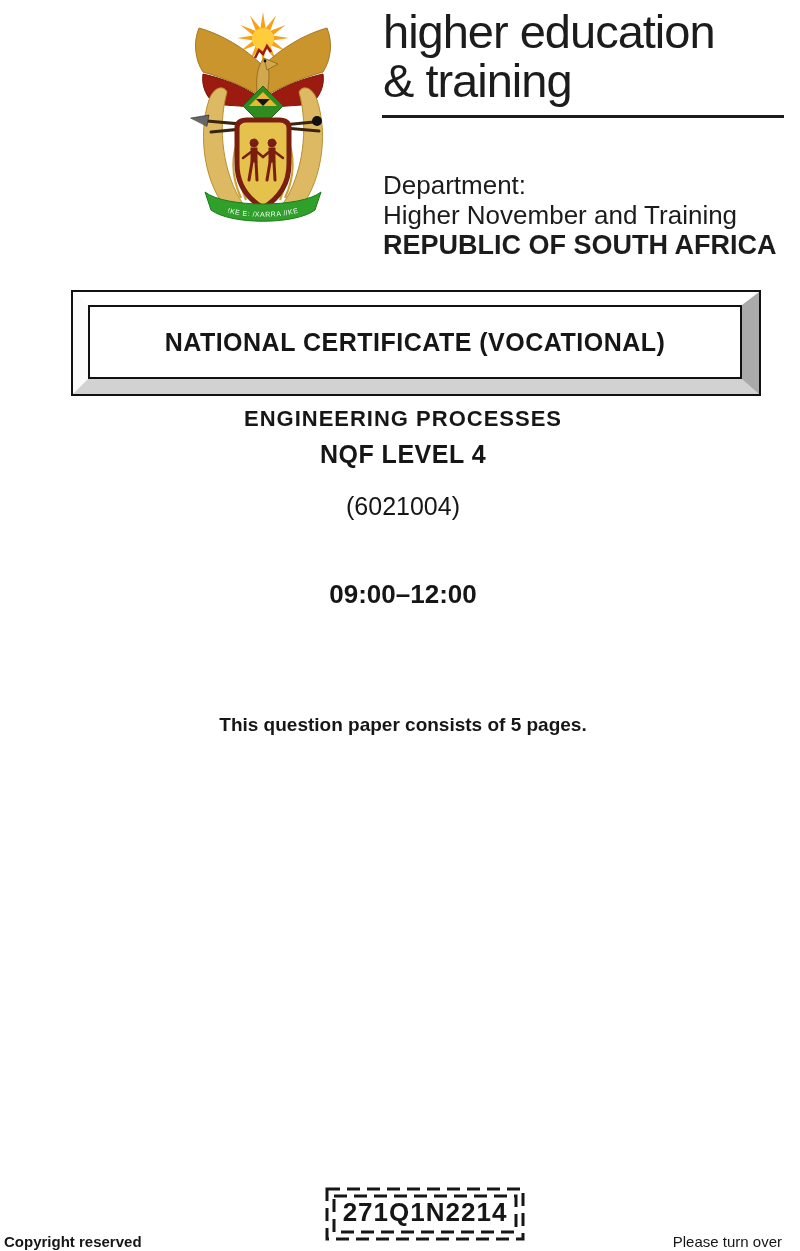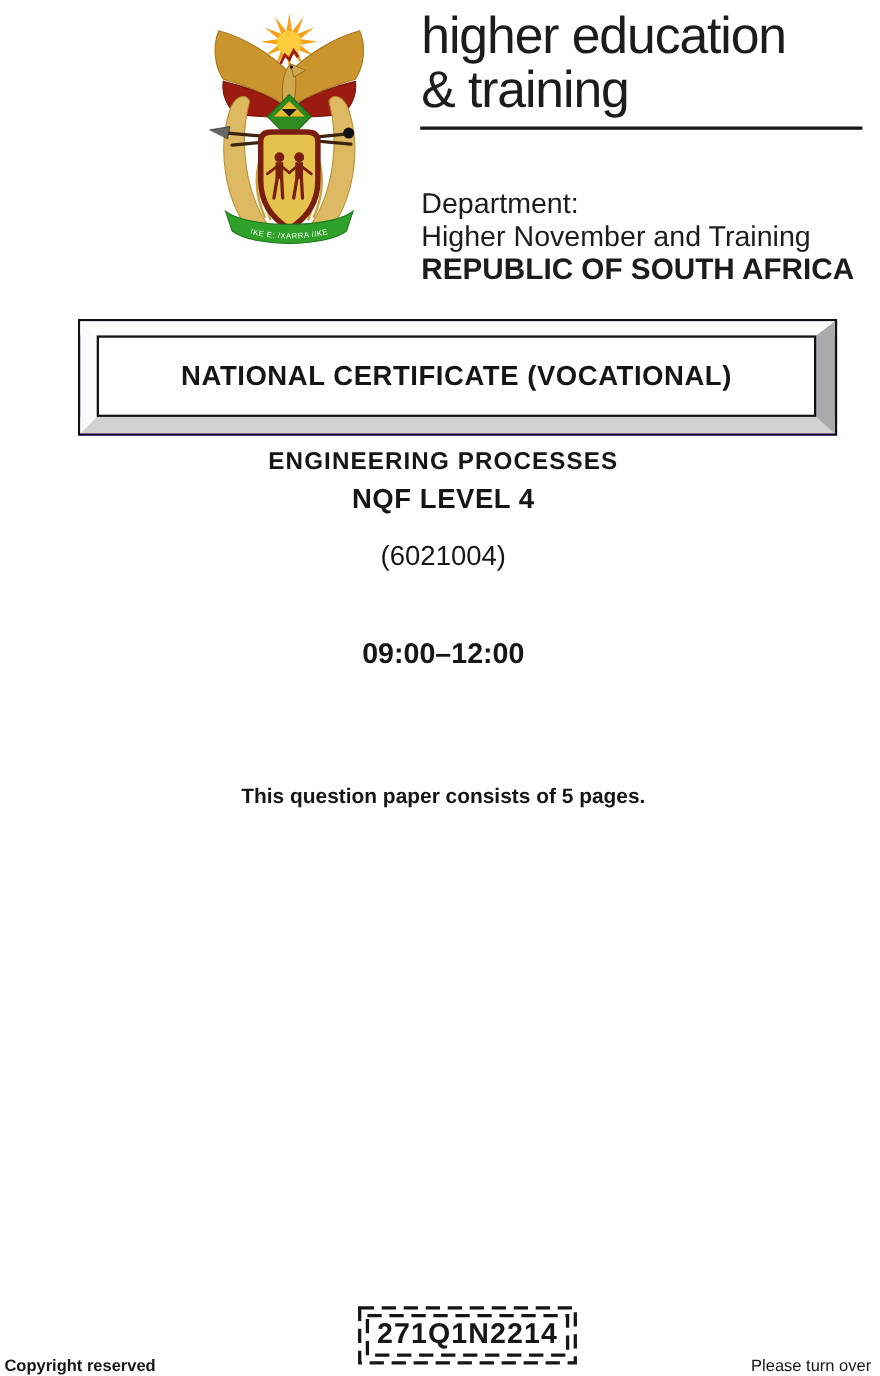--- a/index.html
+++ b/index.html
@@ -9,39 +9,39 @@
     overflow:hidden;
   }
   .abs{position:absolute;}
   
   #crest{left:185px;top:8px;width:160px;height:228px;}
   #wordmark{left:383px;top:7px;font-size:47px;line-height:49px;letter-spacing:-1px;color:#1c1c1c;white-space:nowrap;}
   #logo-rule{left:382px;top:115px;width:402px;height:3px;background:#1c1c1c;}
   #dept-block{left:383px;top:124px;font-size:26px;line-height:30px;color:#1c1c1c;white-space:nowrap;margin-top:46px;}
   #dept-country{font-weight:bold;font-size:27px;}
   
-  #title-box{left:71px;top:290px;width:690px;height:106px;border:2px solid #111;box-sizing:border-box;background:#6d28d9;}
+  #title-box{left:71px;top:290px;width:690px;height:106px;border:2px solid #111;box-sizing:border-box;background:#ef4444;}
   #title-bevel{width:100%;height:100%;box-sizing:border-box;border-style:solid;
     border-width:13px 17px 15px 15px;border-color:#ffffff #aaaaaa #d2d2d2 #fbfbfb;}
   #title-inner{width:100%;height:100%;box-sizing:border-box;border:2px solid #111;background:#fff;
     display:flex;align-items:center;justify-content:center;}
   #title-inner span{font-size:25px;font-weight:bold;letter-spacing:0.5px;white-space:nowrap;}
   
   .center-line{left:6px;width:794px;text-align:center;white-space:nowrap;}
   #subject{top:406px;font-size:22px;font-weight:bold;letter-spacing:1px;}
   #nqf{top:440px;font-size:25px;font-weight:bold;letter-spacing:0.5px;}
   #code{top:492px;font-size:25px;font-weight:normal;}
   #date{top:546px;font-size:26px;font-weight:bold;}
   #time{top:579px;font-size:26px;font-weight:bold;}
   #pages-note{top:714px;font-size:19px;font-weight:bold;}
   
   #paper-number-box{left:325px;top:1187px;width:200px;height:54px;}
   #paper-number-text{left:325px;top:1197px;width:200px;text-align:center;font-size:26px;letter-spacing:1px;color:#161616;font-weight:bold;}
   #copyright{left:4px;top:1233px;font-size:15px;font-weight:bold;}
-  #turnover{right:8px;top:1233px;font-size:15px;text-align:right;}
+  #turnover{right:18px;top:1233px;font-size:15px;text-align:right;}
 </style>
 </head>
 <body>
 
 <div id="page">
 
   <svg id="crest" class="abs" viewBox="0 0 160 228">
 
     <g>
       <polygon fill="#F6A117" points="104,30 87.7,32.6 100.5,43 85.1,37.1 91,52.5 80.6,39.7 78,56 75.4,39.7 65,52.5 70.9,37.1 55.5,43 68.3,32.6 52,30 68.3,27.4 55.5,17 70.9,22.9 65,7.5 75.4,20.3 78,4 80.6,20.3 91,7.5 85.1,22.9 100.5,17 87.7,27.4"></polygon>

